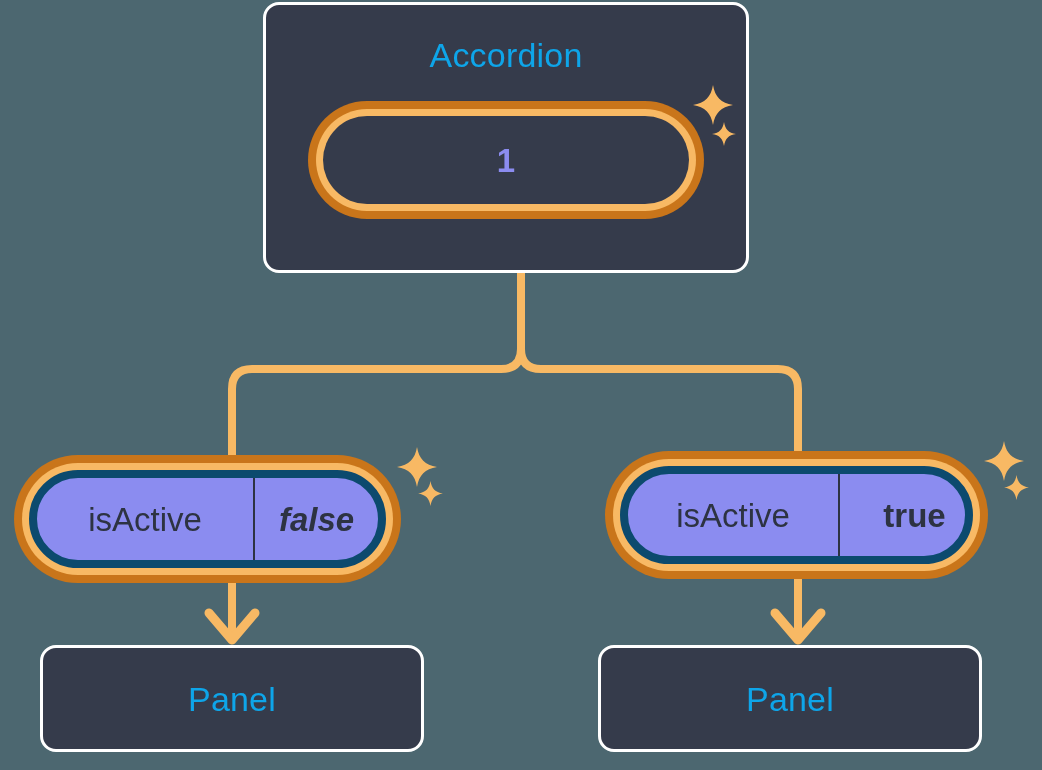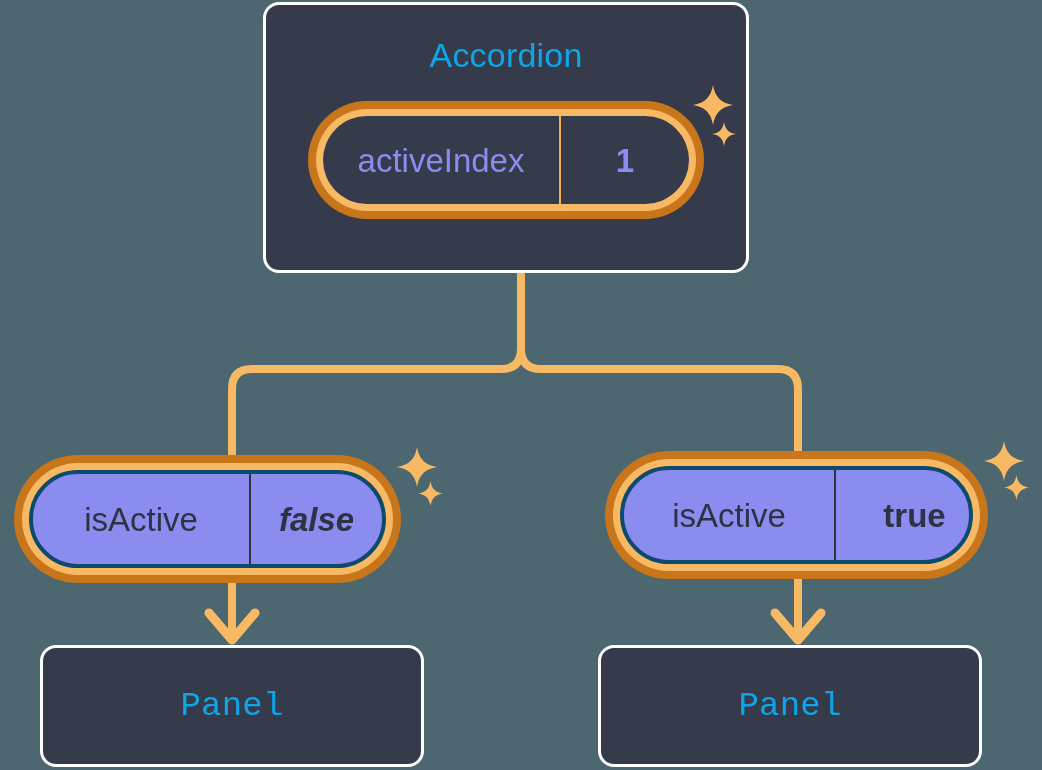--- a/index.html
+++ b/index.html
@@ -53,23 +53,22 @@
   #accordion-box {
     left: 263px;
     top: 2px;
     width: 486px;
     height: 271px;
     padding-top: 33px;
   }
 
   .panel-box {
     width: 384px;
-    height: 122px;
+    height: 107px;
     justify-content: center;
-    font-family: Liberation Mono, monospace;
   }
   #panel-box-left  { left: 40px;  top: 645px; }
   #panel-box-right { left: 598px; top: 645px; }
 
   
   .pill {
     position: absolute;
     box-sizing: border-box;
     display: flex;
     align-items: stretch;
@@ -120,21 +119,21 @@
   #pill-activeindex .pill-val {
     flex: 1 1 auto;
     color: #8b8cf0;
     font-size: 33px;
     font-weight: bold;
   }
 
   
   .pill-purple .pill-inner {
     background: #8b8cf0;
-    border: 4px solid #0c4a6e;
+    border: 8px solid #0c4a6e;
   }
   .pill-purple .pill-key {
     color: #2d3342;
     font-size: 33px;
   }
   .pill-purple .pill-val {
     color: #2d3342;
     font-size: 33px;
     font-weight: bold;
   }
@@ -188,21 +187,20 @@
     <path d="M 775 613 L 798 640 L 821 613" stroke="#f8b964" stroke-width="9" fill="none" stroke-linecap="round" stroke-linejoin="round"></path>
   </svg>
 
   <div id="accordion-box" class="comp-box">
     <div class="comp-title">Accordion</div>
   </div>
 
   <div id="pill-activeindex" class="pill">
     <div class="pill-amber">
       <div class="pill-inner">
-        <div class="pill-key">activeIndex</div>
         <div class="pill-val">1</div>
       </div>
     </div>
   </div>
 
   <div class="sparkle" style="left:692px; top:84px;">
     <svg width="42" height="42" viewBox="0 0 42 42">
       <path d="M21 1 C23 13 29 19 41 21 C29 23 23 29 21 41 C19 29 13 23 1 21 C13 19 19 13 21 1 Z" fill="#f8b964"></path>
     </svg>
   </div>

